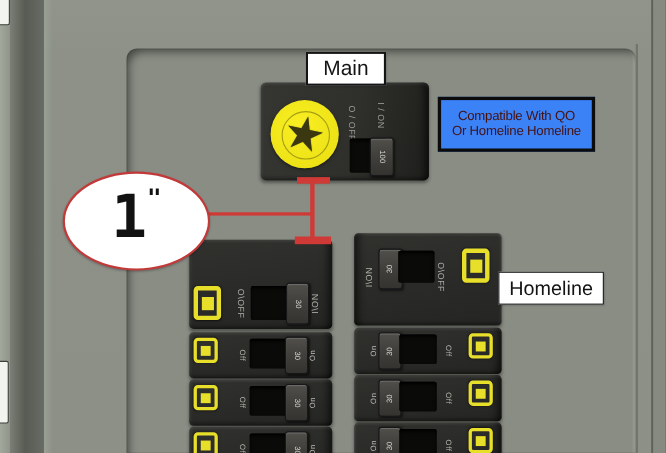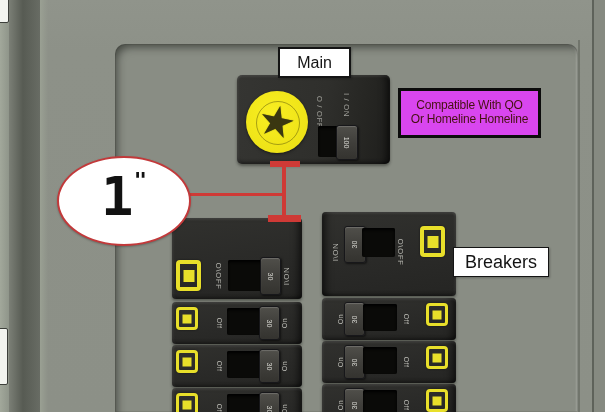--- a/index.html
+++ b/index.html
@@ -77,23 +77,23 @@
     justify-content:center;box-shadow:0 1px 2px rgba(0,0,0,.25);}
   .oval .num{font-family:"DejaVu Sans Mono","Liberation Mono",monospace;
     font-weight:bold;font-size:54px;line-height:1;color:#121212;margin-top:12px;}
   .oval .unit{font-family:"DejaVu Sans Mono","Liberation Mono",monospace;
     font-weight:bold;font-size:22px;color:#121212;margin-top:10px;}
 
   
   .tag{position:absolute;background:#ffffff;border:2px solid #141414;
     display:flex;align-items:center;justify-content:center;color:#141414;
     box-shadow:1px 1px 2px rgba(0,0,0,.25);}
-  .tag-main{left:278px;top:47px;width:69px;height:27px;font-size:16px;}
+  .tag-main{left:278px;top:47px;width:69px;height:27px;font-size:19px;}
   .tag-generator{left:453px;top:247px;width:94px;height:28px;font-size:18px;border-width:1px;}
-  .tag-compat{left:398px;top:88px;width:137px;height:44px;background:#d946ef;
+  .tag-compat{left:398px;top:88px;width:137px;height:44px;background:#3b82f6;
     border:3px solid #0c0c0c;flex-direction:column;line-height:1.15;
     font-size:12px;color:#451111;letter-spacing:-.2px;box-shadow:none;}
 </style>
 </head>
 <body>
 
 <div id="stage">
 
   <div class="abs door"></div>
   <div class="abs door-edge"></div>
@@ -225,16 +225,16 @@
   </div>
 
   <div class="tag tag-main" style="z-index:7;">
     <span>Main</span>
   </div>
   <div class="tag tag-compat" style="z-index:7;">
     <span>Compatible With QO</span>
     <span>Or Homeline Homeline</span>
   </div>
   <div class="tag tag-generator" style="z-index:7;">
-    <span>Breakers</span>
+    <span>Homeline</span>
   </div>
 
 </div>
 
 </body></html>

